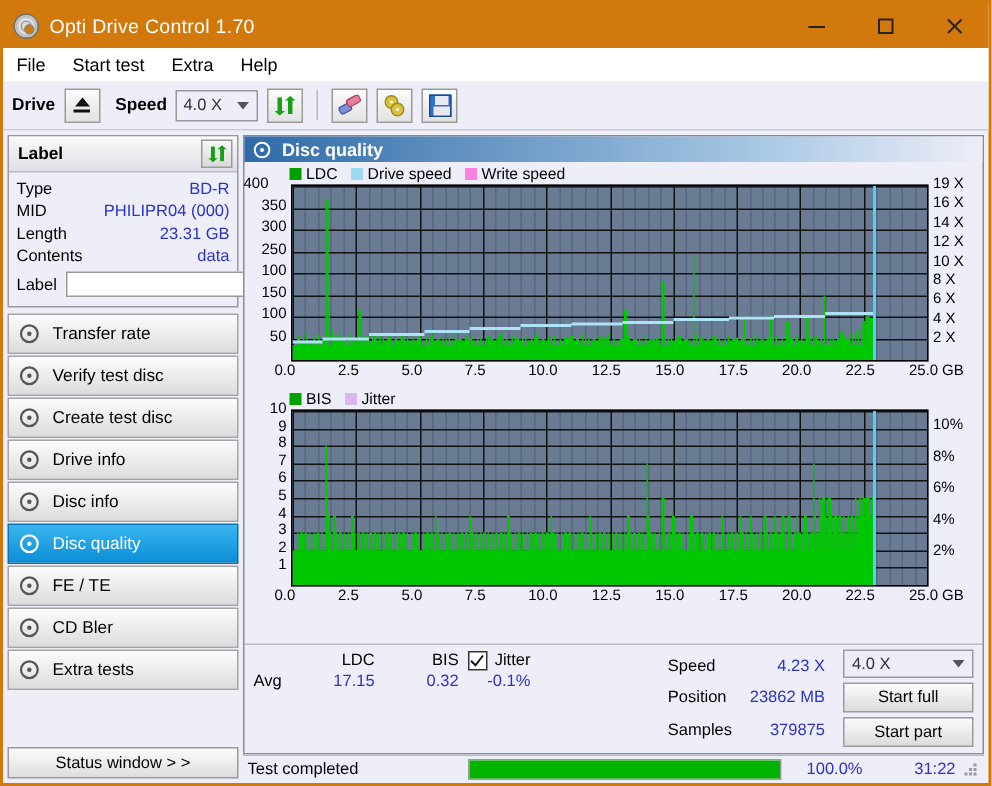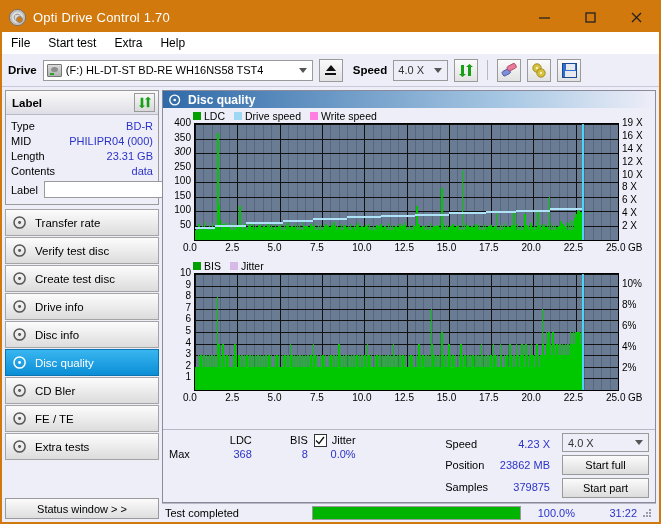--- a/index.html
+++ b/index.html
@@ -211,25 +211,20 @@
 
   <div class="menubar">
     <div class="menu-item">File</div>
     <div class="menu-item">Start test</div>
     <div class="menu-item">Extra</div>
     <div class="menu-item">Help</div>
   </div>
 
   <div class="toolbar">
     <div class="tb-label">Drive</div>
-    <div class="drive-combo">
-      <div class="drive-ico"></div>
-      <div class="drive-text">(F:)  HL-DT-ST BD-RE  WH16NS58 TST4</div>
-      <div class="combo-arrow"></div>
-    </div>
     <div class="tb-btn">
       <div style="display:flex;flex-direction:column;align-items:center;">
         <div class="eject-tri"></div>
         <div class="eject-bar"></div>
       </div>
     </div>
     <div class="tb-label" style="margin-left:4px;">Speed</div>
     <div class="speed-combo">
       <span>4.0 X</span>
       <div class="combo-arrow"></div>
@@ -342,28 +337,28 @@
               <ellipse cx="7" cy="7" rx="6" ry="6" fill="none" stroke="#fff" stroke-width="1.6"></ellipse>
               <circle cx="7" cy="7" r="1.6" fill="#fff"></circle>
             </svg>
           <span>Disc quality</span>
         </div>
         <div class="nav-item">
           <svg class="nav-ico" viewBox="0 0 16 14">
               <ellipse cx="7" cy="7" rx="6" ry="6" fill="none" stroke="#555" stroke-width="1.6"></ellipse>
               <circle cx="7" cy="7" r="1.6" fill="#555"></circle>
             </svg>
-          <span>CD Bler</span>
+          <span>FE / TE</span>
         </div>
         <div class="nav-item">
           <svg class="nav-ico" viewBox="0 0 16 14">
               <ellipse cx="7" cy="7" rx="6" ry="6" fill="none" stroke="#555" stroke-width="1.6"></ellipse>
               <circle cx="7" cy="7" r="1.6" fill="#555"></circle>
             </svg>
-          <span>FE / TE</span>
+          <span>CD Bler</span>
         </div>
         <div class="nav-item">
           <svg class="nav-ico" viewBox="0 0 16 14">
               <ellipse cx="7" cy="7" rx="6" ry="6" fill="none" stroke="#555" stroke-width="1.6"></ellipse>
               <circle cx="7" cy="7" r="1.6" fill="#555"></circle>
             </svg>
           <span>Extra tests</span>
         </div>
       </div>
 
@@ -677,23 +672,23 @@
                   <div class="speedline" style="left: 186.12px; width: 33.84px; top: 90.8667px; background: rgb(174, 226, 247);"></div>
                   <div class="speedline" style="left: 219.96px; width: 33.84px; top: 89.5778px; background: rgb(174, 226, 247);"></div>
                   <div class="speedline" style="left: 253.8px; width: 37.224px; top: 88.2889px; background: rgb(174, 226, 247);"></div>
                   <div class="speedline" style="left: 291.024px; width: 30.456px; top: 87px; background: rgb(174, 226, 247);"></div>
                   <div class="speedline" style="left: 321.48px; width: 33.84px; top: 85.7111px; background: rgb(174, 226, 247);"></div>
                   <div class="speedline" style="left: 355.32px; width: 32.148px; top: 84.4222px; background: rgb(174, 226, 247);"></div>
                   <div class="endline" style="left: 387.468px; top: 0px; height: 116px;"></div>
                 </div>
             </div>
             <div id="ldc-yaxis" style="position:absolute;left:0;top:14px;width:31px;height:118px;">
-                <div class="axis-lbl" style="right: 3px; top: -6px;">400</div>
+                <div class="axis-lbl" style="right: 15px; top: -6px;">400</div>
                 <div class="axis-lbl" style="right: 3px; top: 8.5px;">350</div>
-                <div class="axis-lbl" style="right: 3px; top: 23px; font-style: italic;">300</div>
+                <div class="axis-lbl" style="right: 3px; top: 23px;">300</div>
                 <div class="axis-lbl" style="right: 3px; top: 37.5px;">250</div>
                 <div class="axis-lbl" style="right: 3px; top: 52px;">100</div>
                 <div class="axis-lbl" style="right: 3px; top: 66.5px;">150</div>
                 <div class="axis-lbl" style="right: 3px; top: 81px;">100</div>
                 <div class="axis-lbl" style="right: 3px; top: 95.5px;">50</div>
               </div>
             <div id="ldc-y2axis" style="position:absolute;right:0;top:14px;width:36px;height:118px;">
                 <div class="axis-lbl" style="left: 3px; top: -6px;">19 X</div>
                 <div class="axis-lbl" style="left: 3px; top: 6.88889px;">16 X</div>
                 <div class="axis-lbl" style="left: 3px; top: 19.7778px;">14 X</div>
@@ -1133,24 +1128,24 @@
                     <span class="chk">
                       <svg width="10" height="9" viewBox="0 0 10 9">
                             <polyline points="1,4.5 4,7.5 9,1" fill="none" stroke="#111" stroke-width="1.3"></polyline>
                           </svg>
                     </span>
                     <span>Jitter</span>
                   </div>
                 </td>
               </tr>
               <tr>
-                <td class="st-key">Max</td>
-                <td class="st-val">368</td>
-                <td class="st-val">8</td>
-                <td class="st-val">0.0%</td>
+                <td class="st-key">Avg</td>
+                <td class="st-val">17.15</td>
+                <td class="st-val">0.32</td>
+                <td class="st-val">-0.1%</td>
               </tr>
             </tbody>
               </table>
           </div>
 
           <div class="stats-right">
             <table class="sr-table">
               <tbody>
                   <tr>
                 <td class="sr-key">Speed</td>

